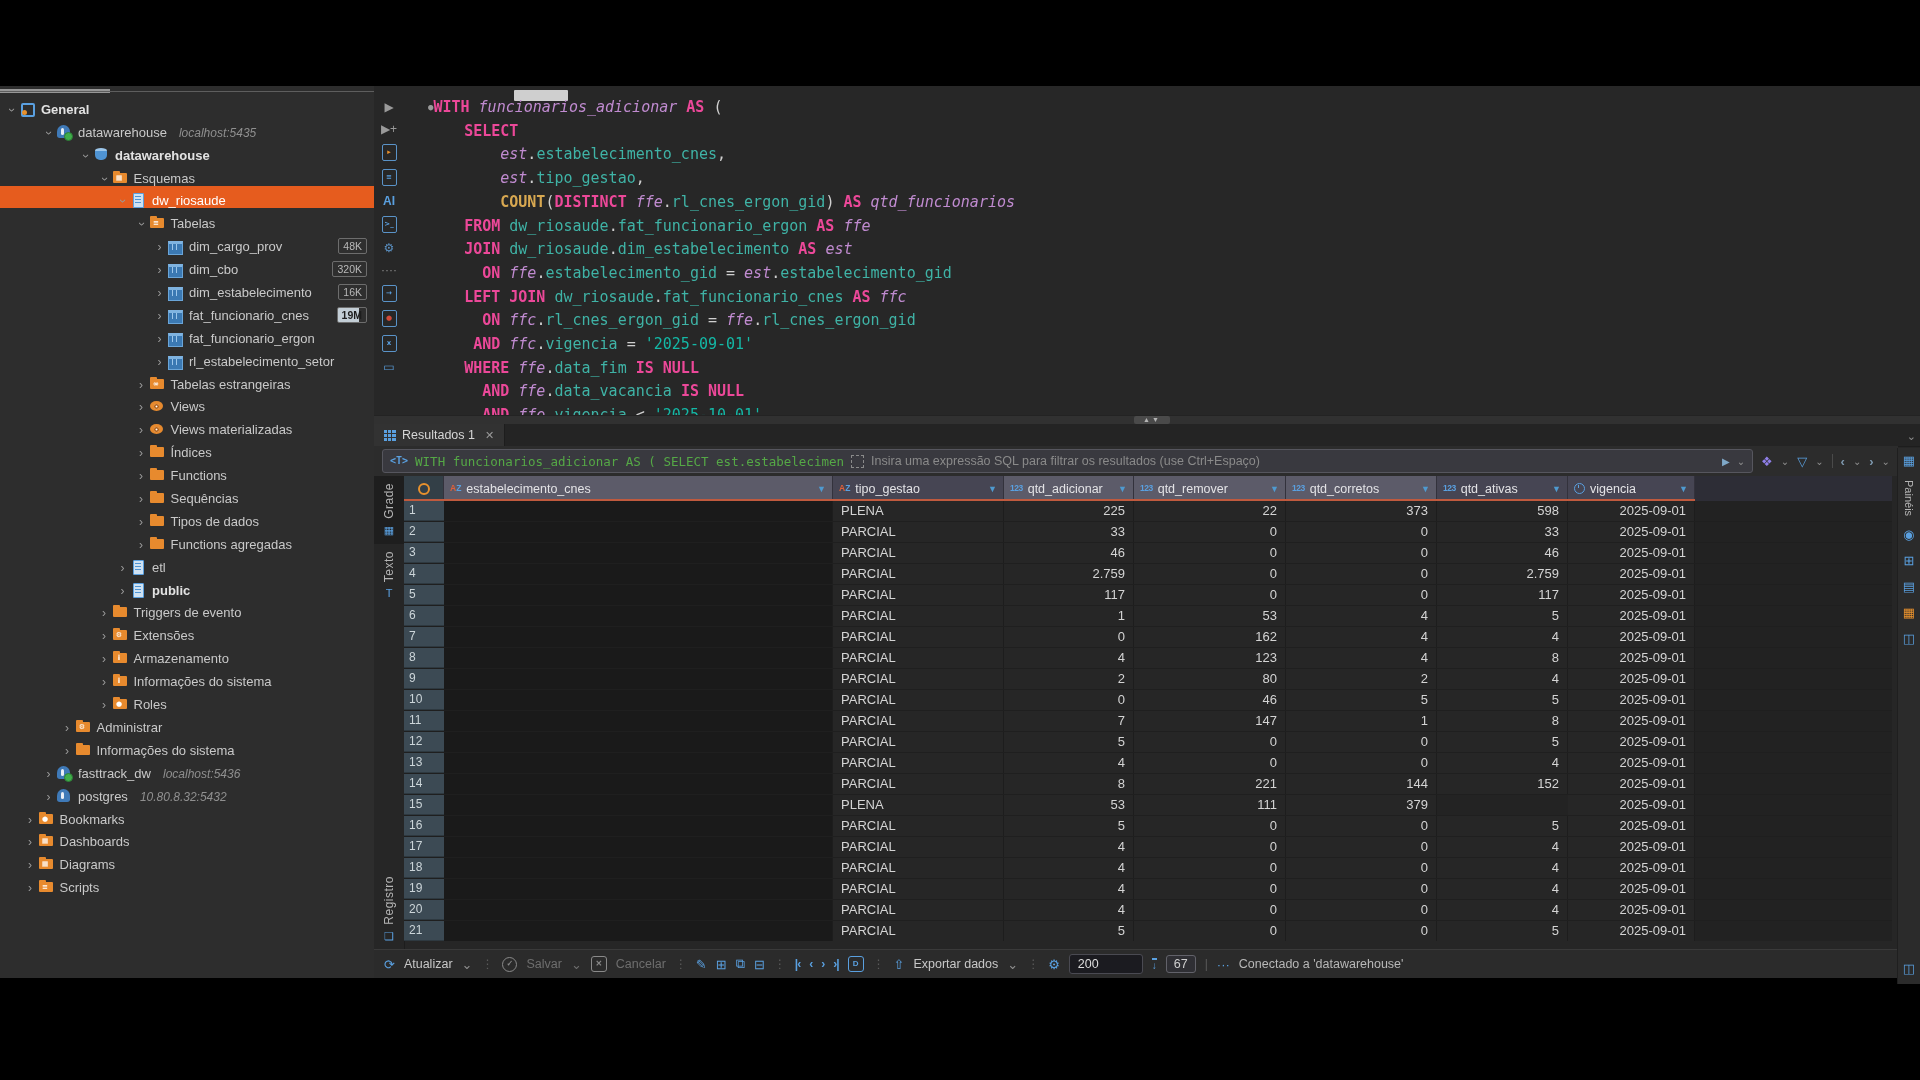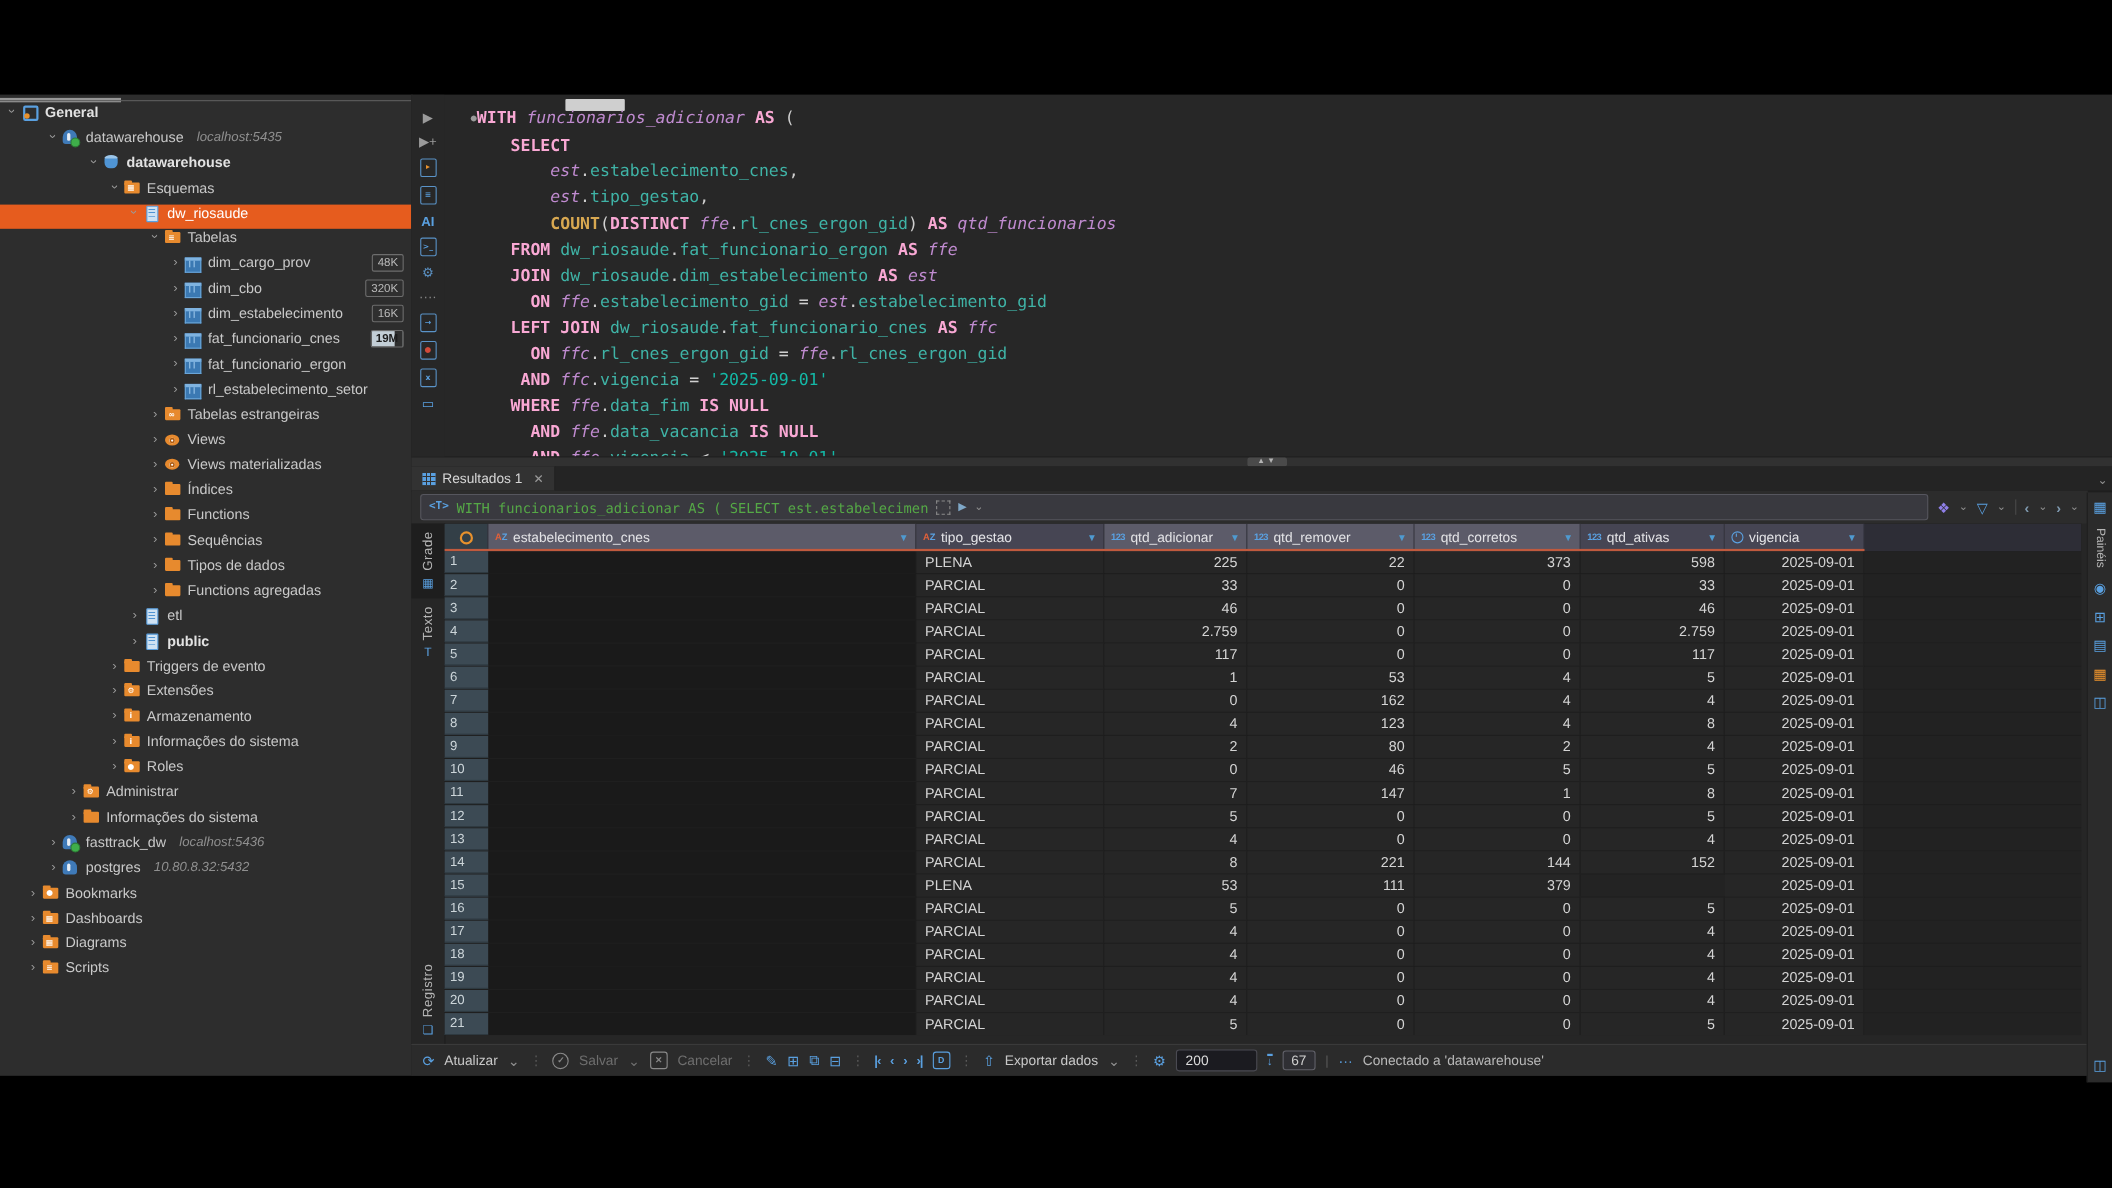--- a/index.html
+++ b/index.html
@@ -3,21 +3,21 @@
 <meta charset="utf-8">
 <style>
   html,body{margin:0;padding:0;background:#000;}
   .app{position:relative;width:1920px;height:1080px;background:#000;overflow:hidden;
        font-family:"Liberation Sans",sans-serif;-webkit-font-smoothing:antialiased;}
   
   .sidebar{position:absolute;left:0;top:86px;width:374px;height:892px;background:#2d2d2d;border-right:1px solid #1e1e1e;overflow:hidden;}
   .side-topseg{position:absolute;left:0;top:3px;width:110px;height:4px;background:#979797;}
   .side-topline{position:absolute;left:0;top:5px;width:374px;height:1px;background:#5e5e5e;}
   #tree{position:absolute;left:0;top:8px;right:0;}
-  .trow{display:flex;align-items:flex-start;height:22.9px;font-size:13px;color:#c9c9c9;white-space:nowrap;cursor:default;}
+  .trow{display:flex;align-items:flex-end;height:22.9px;font-size:13px;color:#c9c9c9;white-space:nowrap;cursor:default;}
   .trow.sel{background:#e65c1e;color:#fff;}
   .trow .lbl{margin-left:1px;}
   .trow.bold .lbl{font-weight:bold;color:#e2e2e2;}
   .trow.sel .lbl{color:#fff;}
   .trow .sec{margin-left:12px;font-style:italic;color:#8f8f8f;font-size:12px;}
   .badge{margin-left:auto;margin-right:7px;border:1px solid #6d6d6d;border-radius:2px;color:#b9b9b9;
          font-size:10.5px;padding:0 4px;height:14px;line-height:14px;background:#2f2f2f;}
   .badge.filled{background:linear-gradient(90deg,#c3ced6 0 75%,#2f2f2f 75%);color:#1d1d1d;font-weight:bold;}
   .chev{width:15px;flex:none;text-align:center;color:#9a9a9a;font-size:12px;}
   .chev.open{transform:rotate(90deg);}
@@ -43,21 +43,21 @@
   .ic.eye::after{content:"";position:absolute;left:5px;top:6px;width:5px;height:5px;background:#fff;border-radius:50%;box-shadow:inset 0 0 0 1.5px #b05c10;}
   
   .editor{position:absolute;left:374px;top:86px;width:1546px;height:329px;background:#272727;overflow:hidden;}
   .ed-sliver{position:absolute;left:140px;top:4px;width:54px;height:11px;background:#cfcfcf;border-radius:1px;}
   .ed-toolbar{position:absolute;left:0;top:0;width:30px;height:100%;display:flex;flex-direction:column;align-items:center;gap:8px;padding-top:14px;background:#272727;}
   .edic{color:#9a9a9a;font-size:12px;line-height:14px;}
   .doc{width:13px;height:15px;border:1.5px solid #5a93c8;border-radius:2px;display:flex;align-items:center;justify-content:center;
        font:bold 7px/1 "DejaVu Sans",sans-serif;color:#5aa0e0;background:#272727;}
   #code{position:absolute;left:30px;top:0;right:0;bottom:0;padding:10px 0 0 24px;
         font:15px/23.7px "DejaVu Sans Mono",monospace;white-space:pre;}
-  .tk-k{color:#f9a8d4;font-weight:bold;}
+  .tk-k{color:#ec4899;font-weight:bold;}
   .tk-al{color:#c08bd0;font-style:italic;}
   .tk-id{color:#3fb3a6;}
   .tk-fn{color:#d8a851;font-weight:bold;}
   .tk-st{color:#14b8a6;}
   .tk-pl{color:#d0d0d0;}
   .tk-mk{color:#9a9a9a;font-size:9px;vertical-align:2px;}
   
   .splitter{position:absolute;left:374px;top:415px;width:1546px;height:9px;background:#313131;border-top:1px solid #232323;}
   .grip{position:absolute;left:760px;top:0;width:36px;height:8px;background:#4a4a4a;border-radius:2px;
         color:#b5b5b5;font-size:7px;line-height:8px;text-align:center;letter-spacing:2px;}
@@ -392,20 +392,21 @@
         <span>Resultados 1</span>
         <span class="tclose">✕</span>
       </div>
     </div>
 
     <div class="filterbar">
       <div class="ffield">
         <span class="fT">&lt;T&gt;</span>
         <span class="fsql">WITH funcionarios_adicionar AS ( SELECT est.estabelecimen</span>
         <span class="fexp"></span>
+        <span class="fph">Insira uma expressão SQL para filtrar os resultados (use Ctrl+Espaço)</span>
         <span class="fplay">▶</span>
         <span class="fchev">⌄</span>
       </div>
       <span class="fico" style="color:#8f7fe8">❖</span>
       <span class="fchev">⌄</span>
       <span class="fico" style="color:#5aa0e0">▽</span>
       <span class="fchev">⌄</span>
       <span class="vdiv"></span>
       <span class="fico" style="color:#7f9ab0;font-weight:bold">‹</span>
       <span class="fchev">⌄</span>

